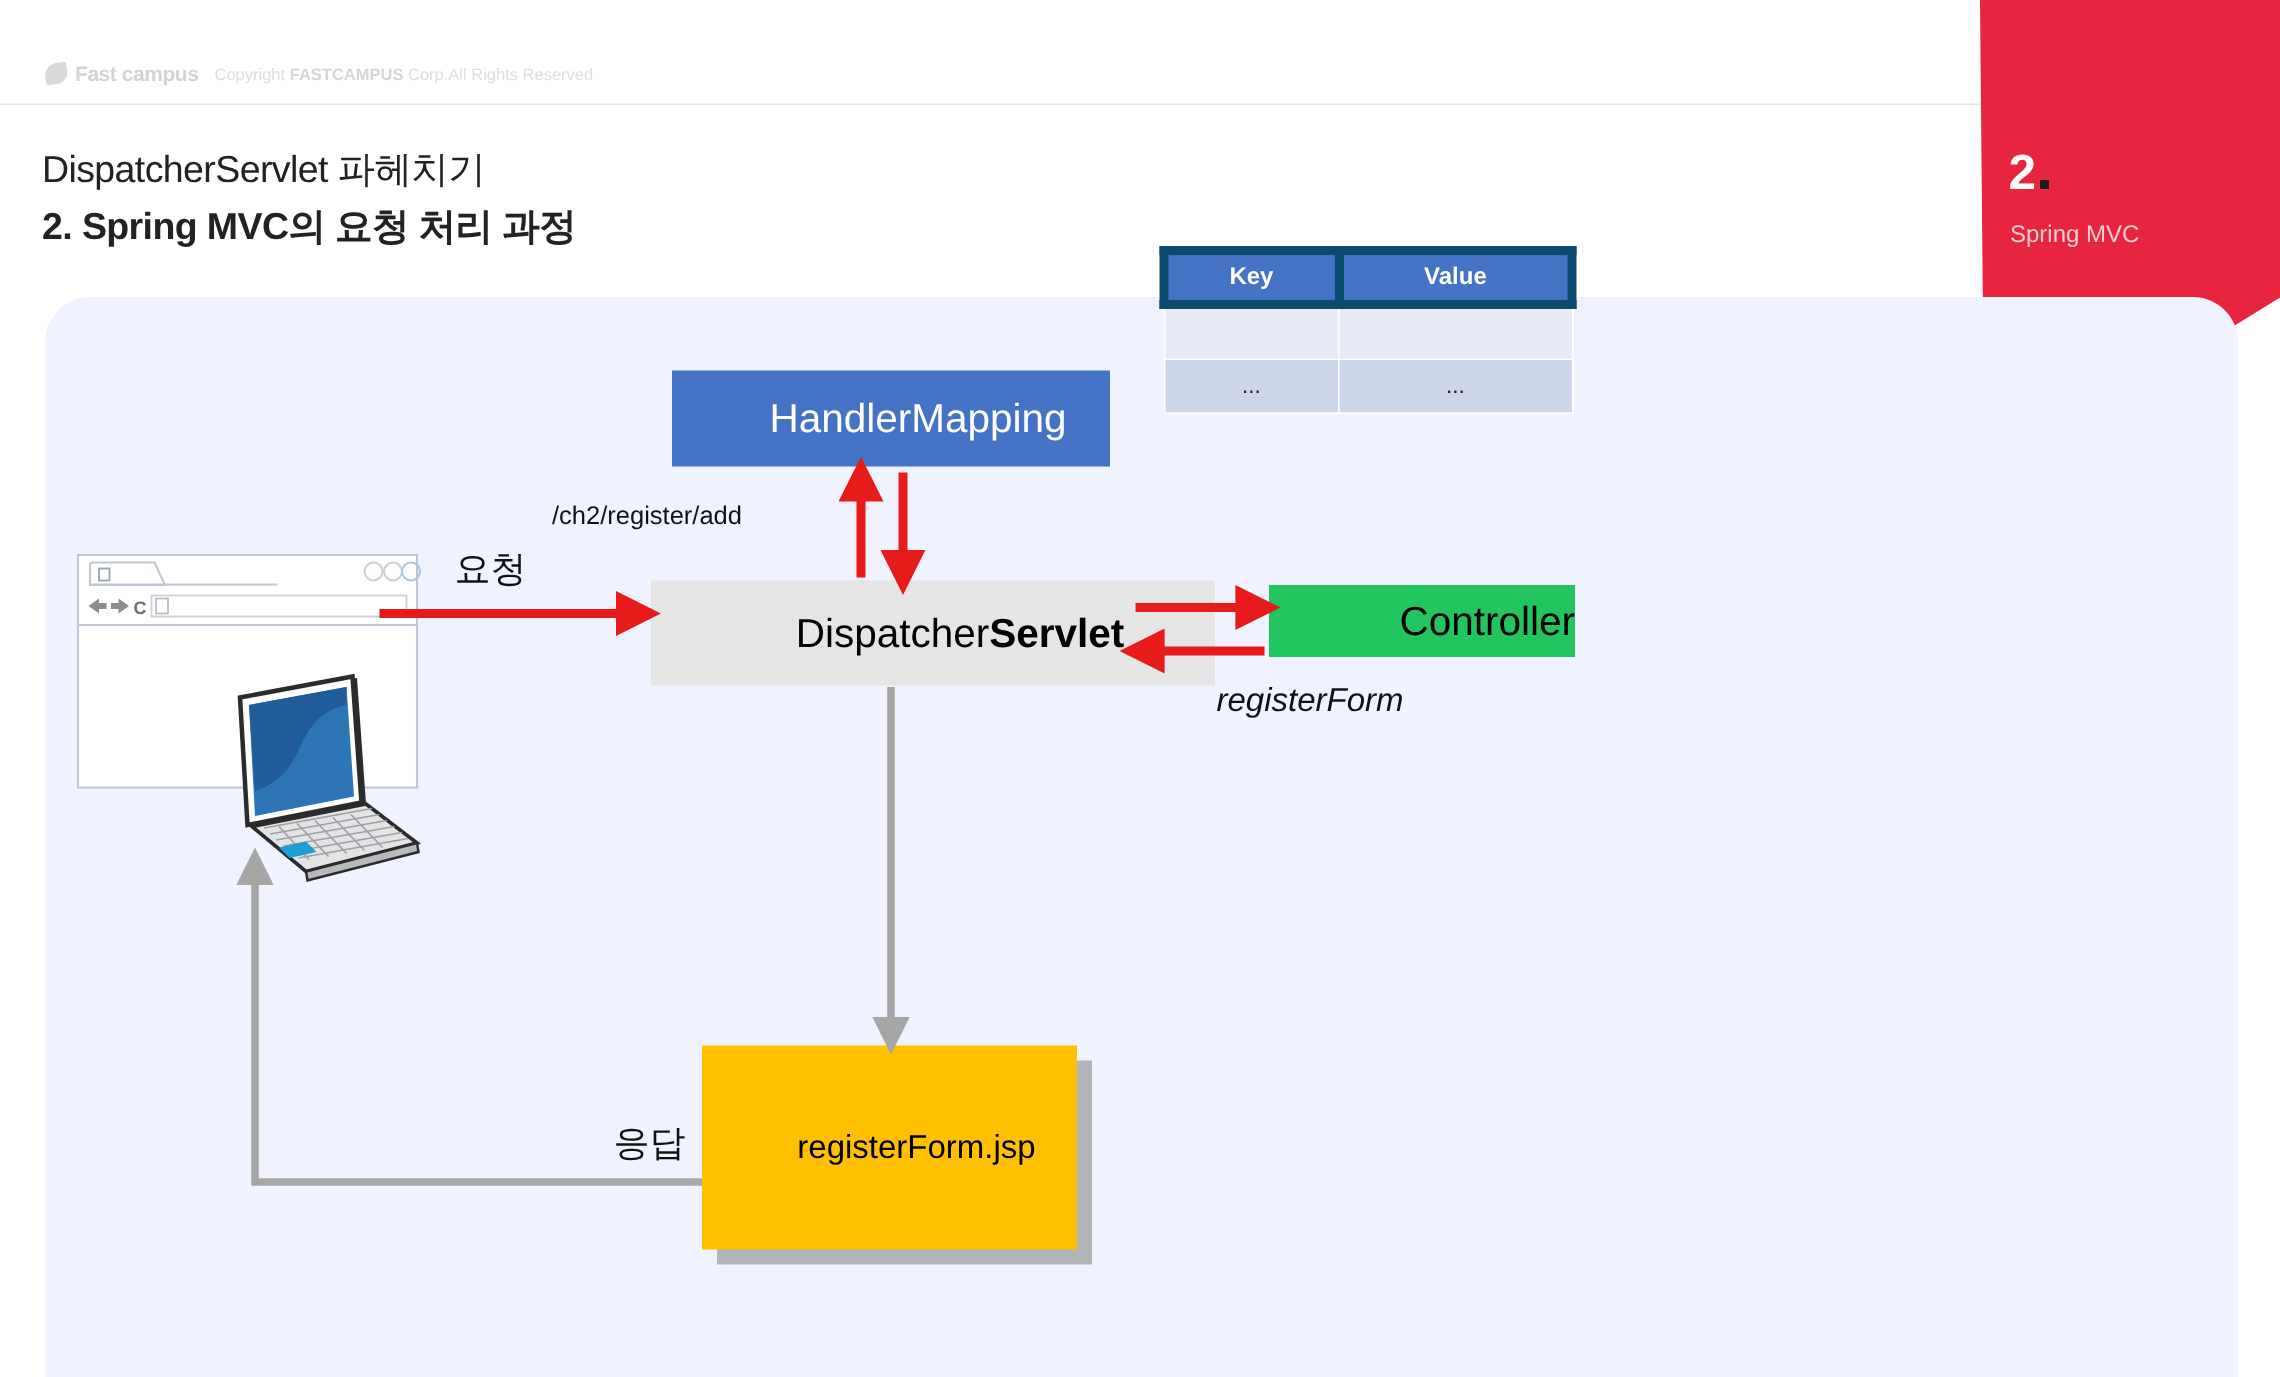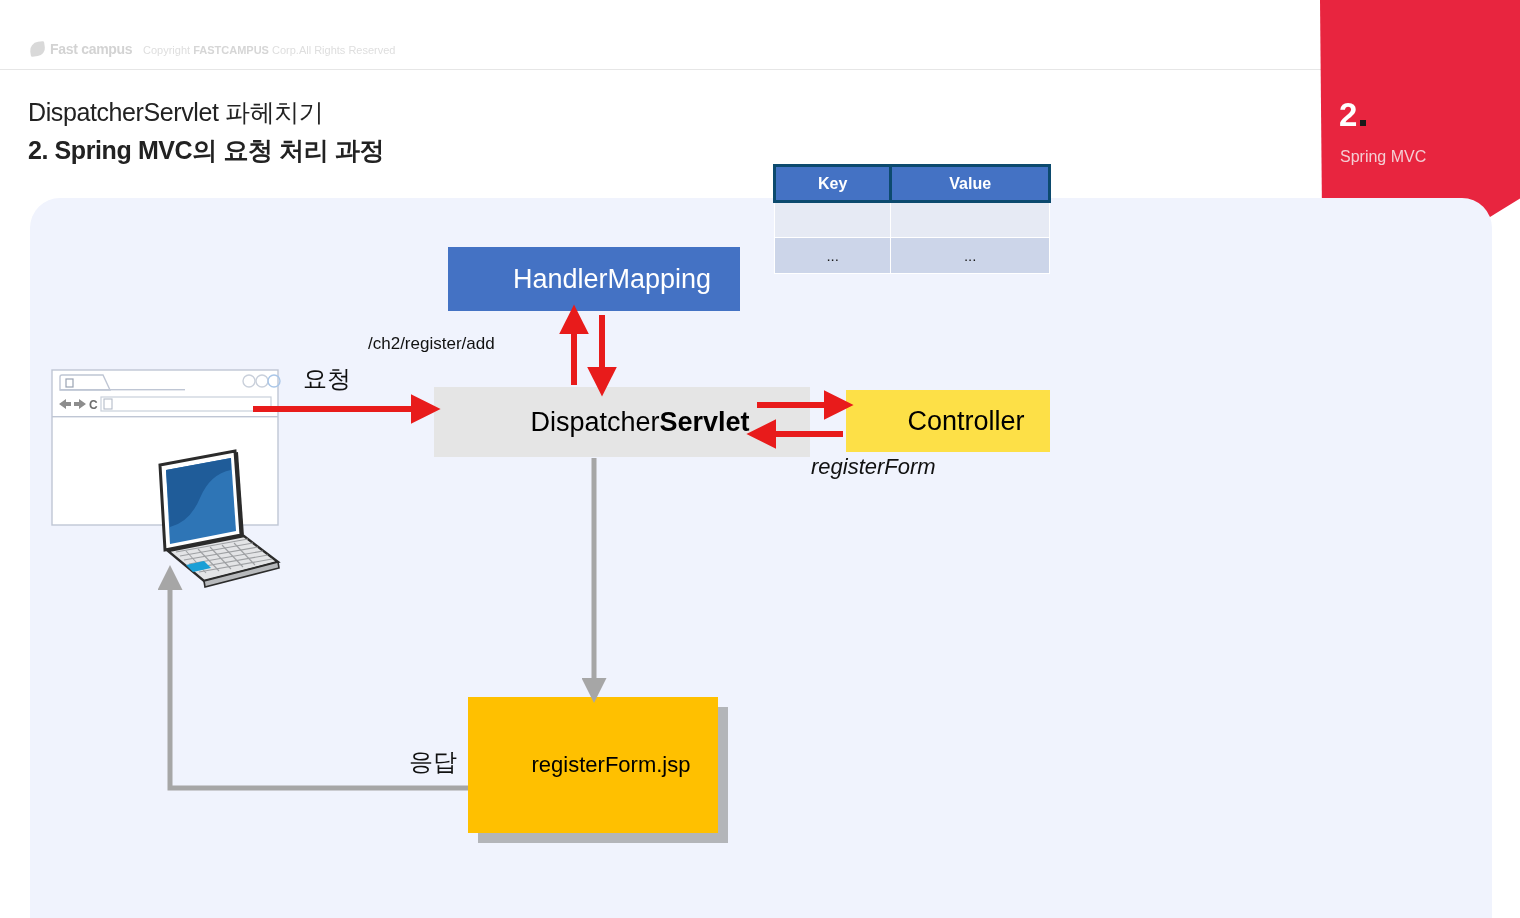--- a/index.html
+++ b/index.html
@@ -85,21 +85,21 @@
   #kv-table {
     position: absolute; left: 773px; top: 164px;
     width: 278px;
     border-collapse: collapse;
     font-size: 15px;
   }
   #kv-table th {
     background: #4472c4; color: #ffffff;
     font-weight: bold; font-size: 16px;
     height: 36px; text-align: center;
-    border: 3px solid #0c4a6e;
+    border: 6px solid #0c4a6e;
   }
   #kv-table td {
     height: 36px; text-align: center; color: #1a1a1a;
     border: 1px solid #ffffff;
   }
   #kv-table tr.row-shade td { background: #ccd5e9; }
   #kv-table tr.row-light td { background: #e6eaf4; }
 
   
   .node-box {
@@ -110,22 +110,23 @@
   #handler-mapping-box {
     left: 448px; top: 247px; width: 292px; height: 64px;
     background: #4472c4; color: #ffffff;
   }
   #dispatcher-servlet-box {
     left: 434px; top: 387px; width: 376px; height: 70px;
     background: #e5e5e5;
   }
   #dispatcher-servlet-box b { font-weight: bold; }
   #controller-box {
-    left: 846px; top: 390px; width: 204px; height: 62px;
-    background: #fde047;
+    left: 846px; top: 390px; width: 204px; height: 48px;
+    background: #22c55e;
+    justify-content: flex-end;
   }
   #register-form-box {
     left: 468px; top: 697px; width: 250px; height: 136px;
     background: #ffc000;
     font-size: 22px;
     box-shadow: 10px 10px 0 0 rgba(130,130,130,0.55);
   }
 
   
   .diagram-label {

